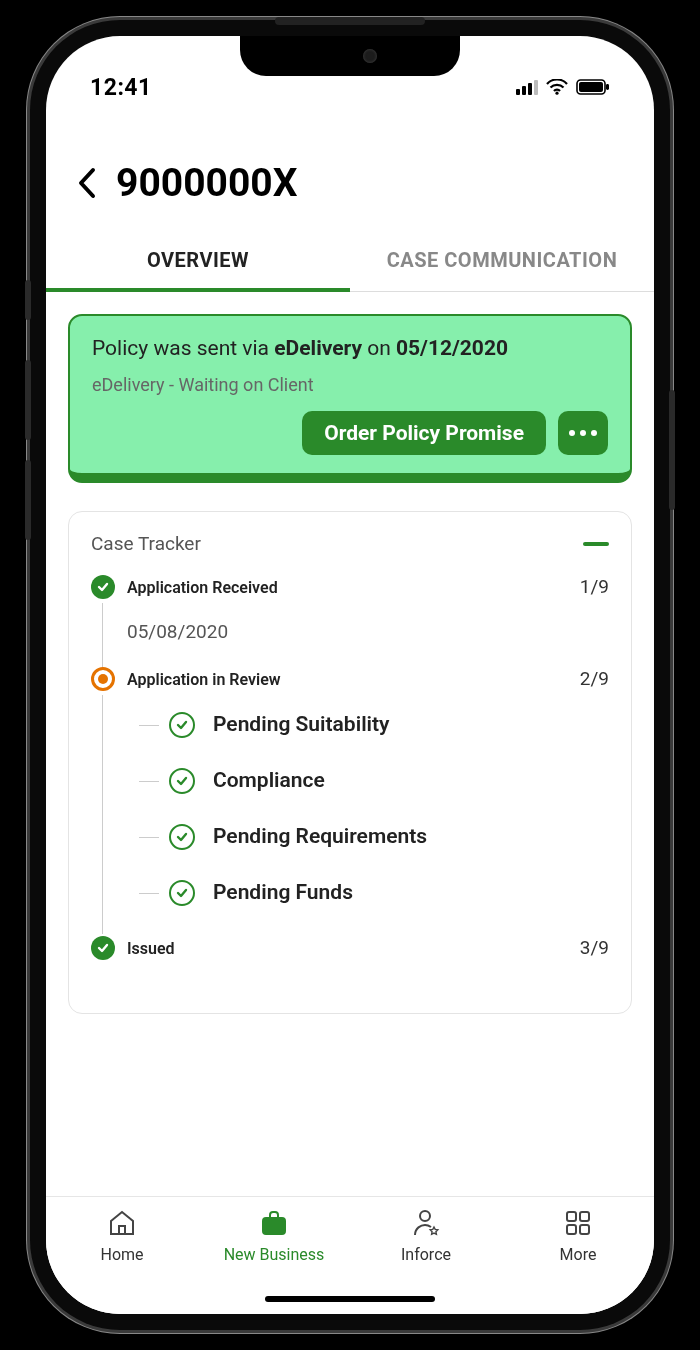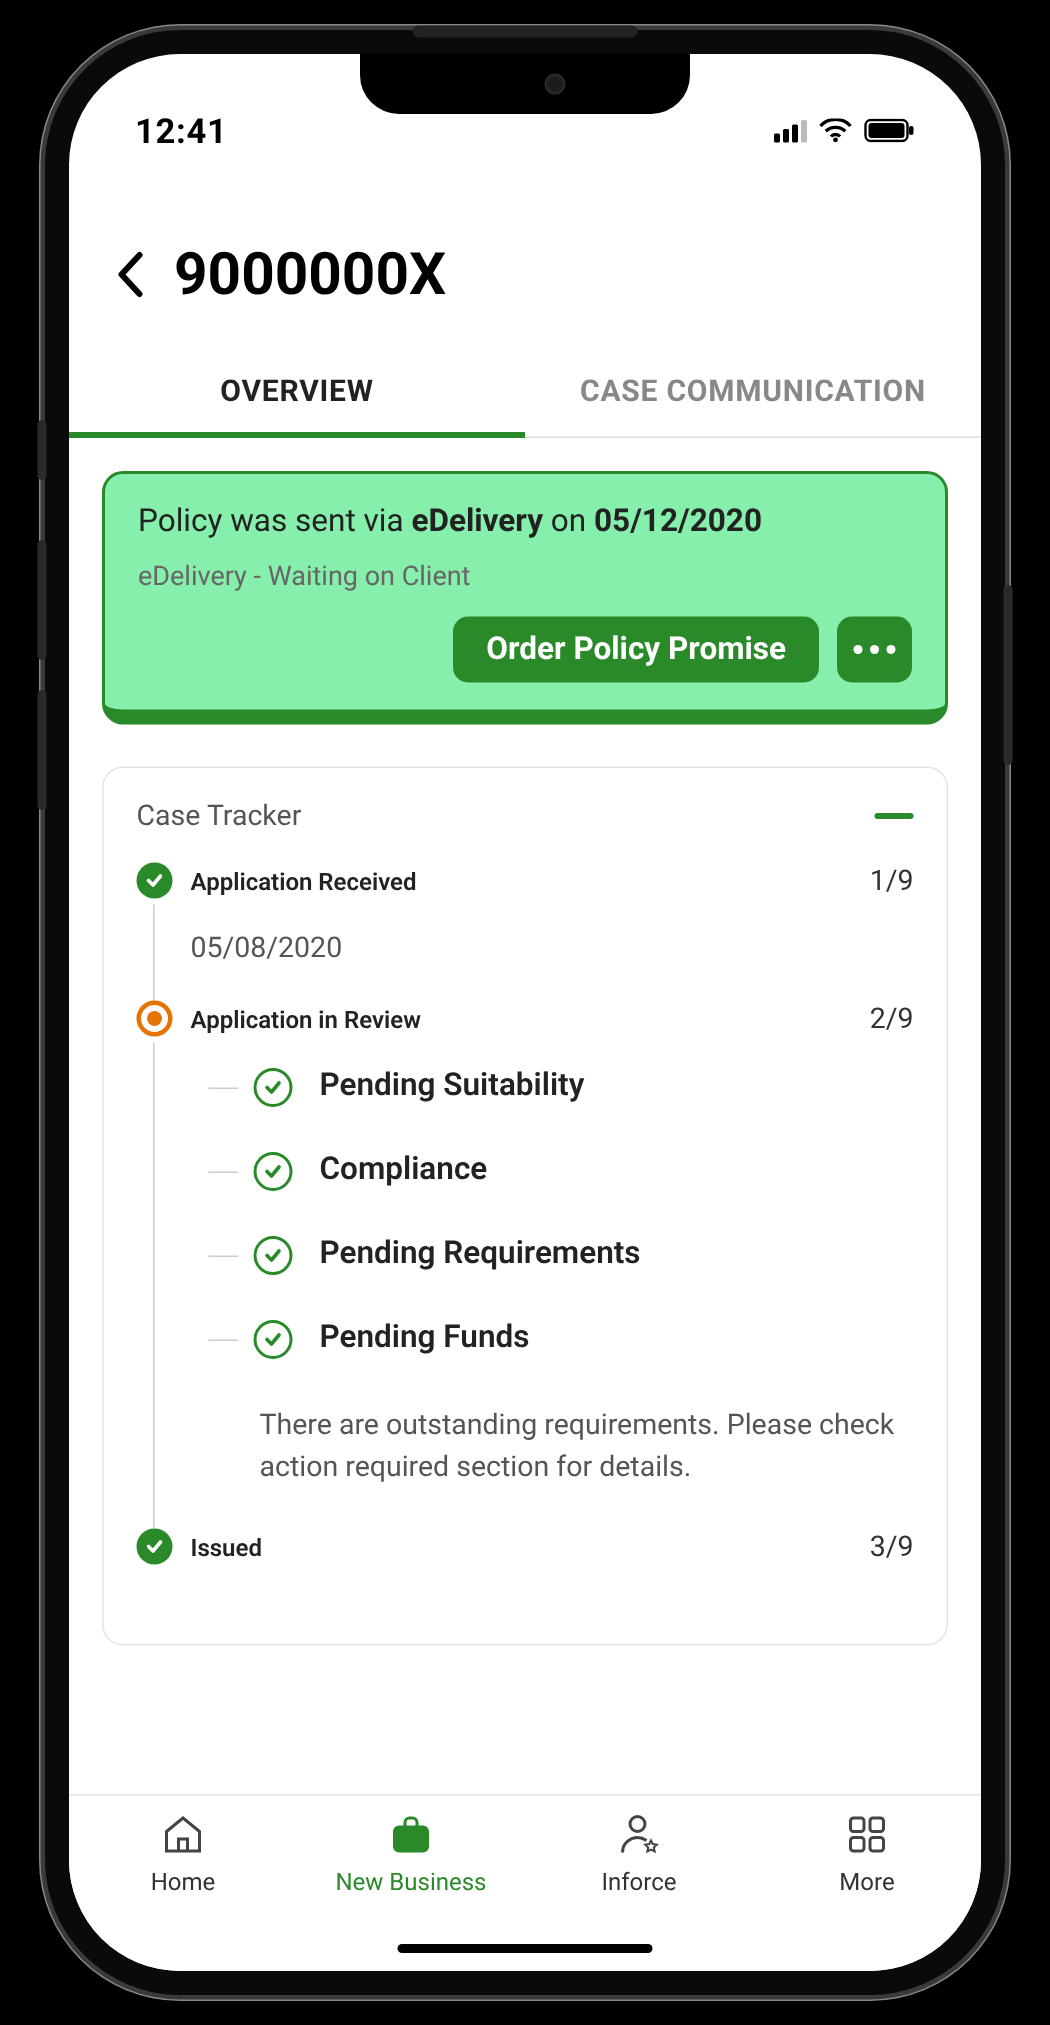--- a/index.html
+++ b/index.html
@@ -278,21 +278,20 @@
                 <div class="slabel">Pending Requirements</div>
               </div>
               <div class="substep">
                 <div class="ring">
                   <svg width="14" height="14" viewBox="0 0 14 14">
                       <polyline points="3,7 6,10 11,4" stroke-width="2.4" fill="none" stroke-linecap="round" stroke-linejoin="round"></polyline>
                     </svg>
                 </div>
                 <div class="slabel">Pending Funds</div>
               </div>
-              <div class="subnote">There are outstanding requirements. Please check action required section for details.</div>
             </div>
           </div>
 
           <div class="step done" style="margin-top:28px;">
             <div class="bullet">
               <svg width="14" height="14" viewBox="0 0 14 14">
                   <polyline points="3,7 6,10 11,4" stroke="#fff" stroke-width="2.4" fill="none" stroke-linecap="round" stroke-linejoin="round"></polyline>
                 </svg>
             </div>
             <div class="row1">

